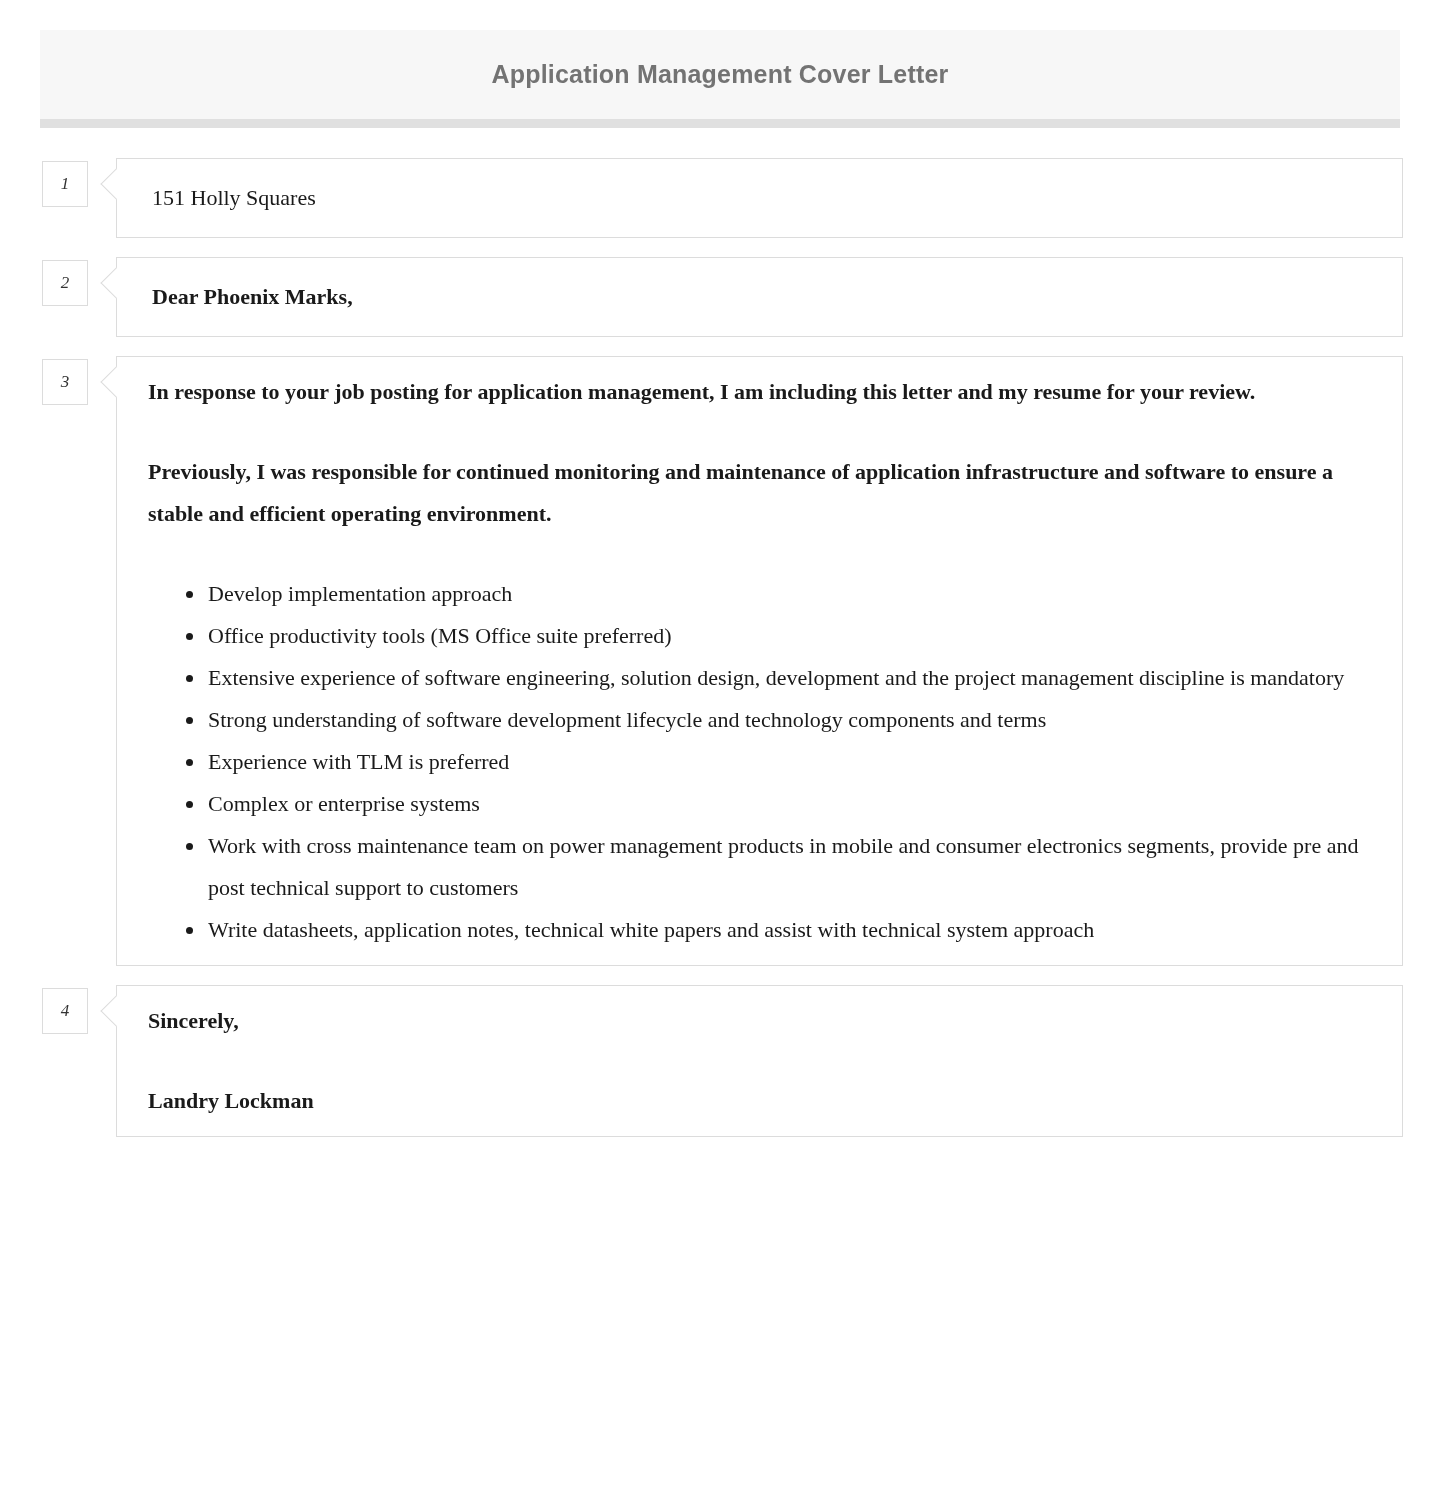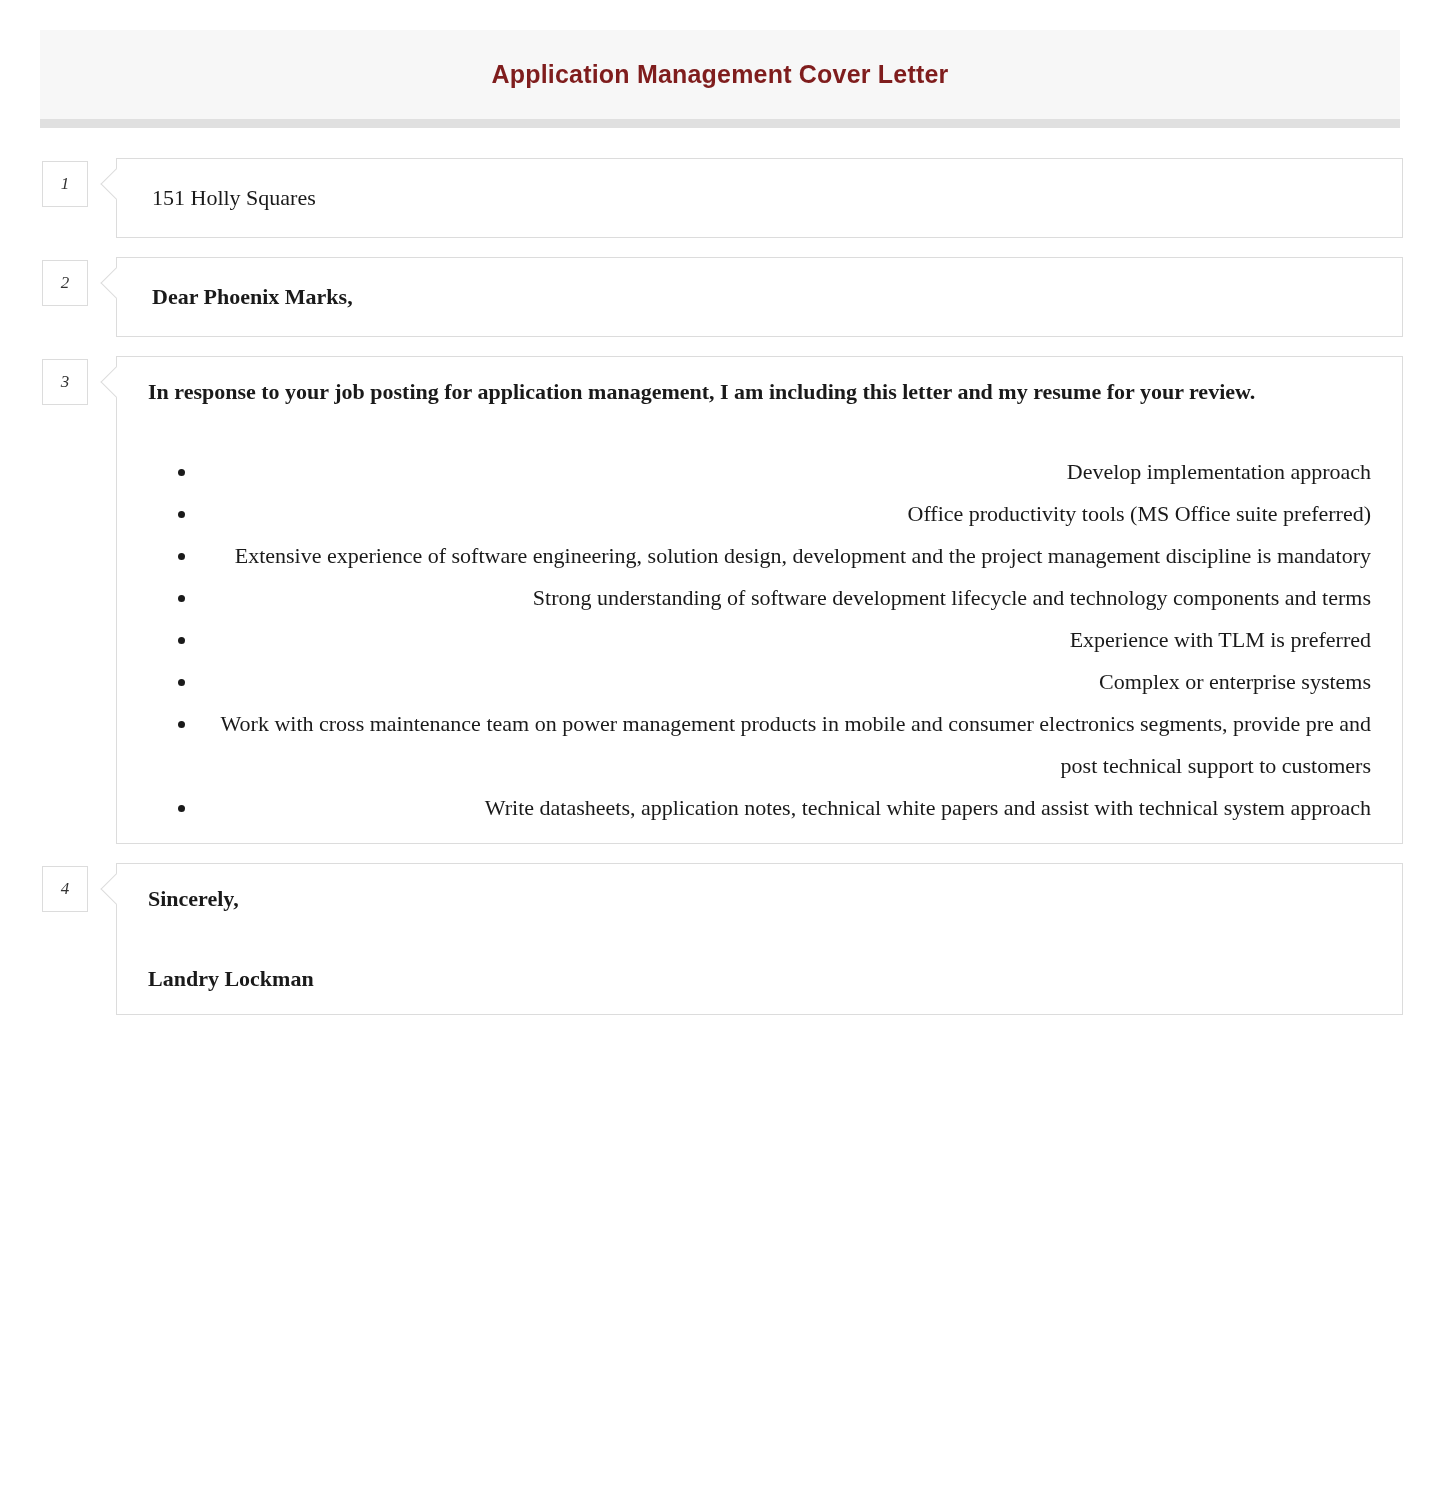--- a/index.html
+++ b/index.html
@@ -22,21 +22,21 @@
     border-bottom: 9px solid #e0e0e0;
     text-align: center;
     padding: 30px 20px;
   }
   .page-header h1 {
     margin: 0;
     font-family: "Liberation Sans", "DejaVu Sans", sans-serif;
     font-weight: 700;
     font-size: 25px;
     letter-spacing: 0.2px;
-    color: #7f1d1d;
+    color: #737373;
   }
 
   
   .row {
     display: flex;
     align-items: flex-start;
     margin: 19px 37px 0 42px;
   }
   .row.first { margin-top: 30px; }
 
@@ -80,24 +80,23 @@
     border-bottom: 1px solid #dcdcdc;
     transform: rotate(45deg);
   }
 
   .card p { margin: 0 0 38px 0; font-weight: bold; }
   .card p:last-child { margin-bottom: 0; }
   .card .line { margin: 4px; }
   .bold { font-weight: 700; }
 
   .card ul {
-    margin: 0;
+    margin: 8px;
     padding: 0 0 0 50px;
     list-style: disc;
-    text-align: right;
   }
   .card ul:last-child { margin-bottom: 0; }
   .card li { padding-left: 2px; }
 </style>
 </head>
 <body>
 
 <header class="page-header">
   <h1>Application Management Cover Letter</h1>
 </header>
@@ -121,20 +120,21 @@
       <div class="line bold">Dear Phoenix Marks,</div>
     </section>
   </div>
 
   <div class="row">
     <div class="num-badge">
       <span>3</span>
     </div>
     <section class="card">
       <p>In response to your job posting for application management, I am including this letter and my resume for your review.</p>
+      <p>Previously, I was responsible for continued monitoring and maintenance of application infrastructure and software to ensure a stable and efficient operating environment.</p>
       <ul>
         <li>Develop implementation approach</li>
         <li>Office productivity tools (MS Office suite preferred)</li>
         <li>Extensive experience of software engineering, solution design, development and the project management discipline is mandatory</li>
         <li>Strong understanding of software development lifecycle and technology components and terms</li>
         <li>Experience with TLM is preferred</li>
         <li>Complex or enterprise systems</li>
         <li>Work with cross maintenance team on power management products in mobile and consumer electronics segments, provide pre and post technical support to customers</li>
         <li>Write datasheets, application notes, technical white papers and assist with technical system approach</li>
       </ul>

